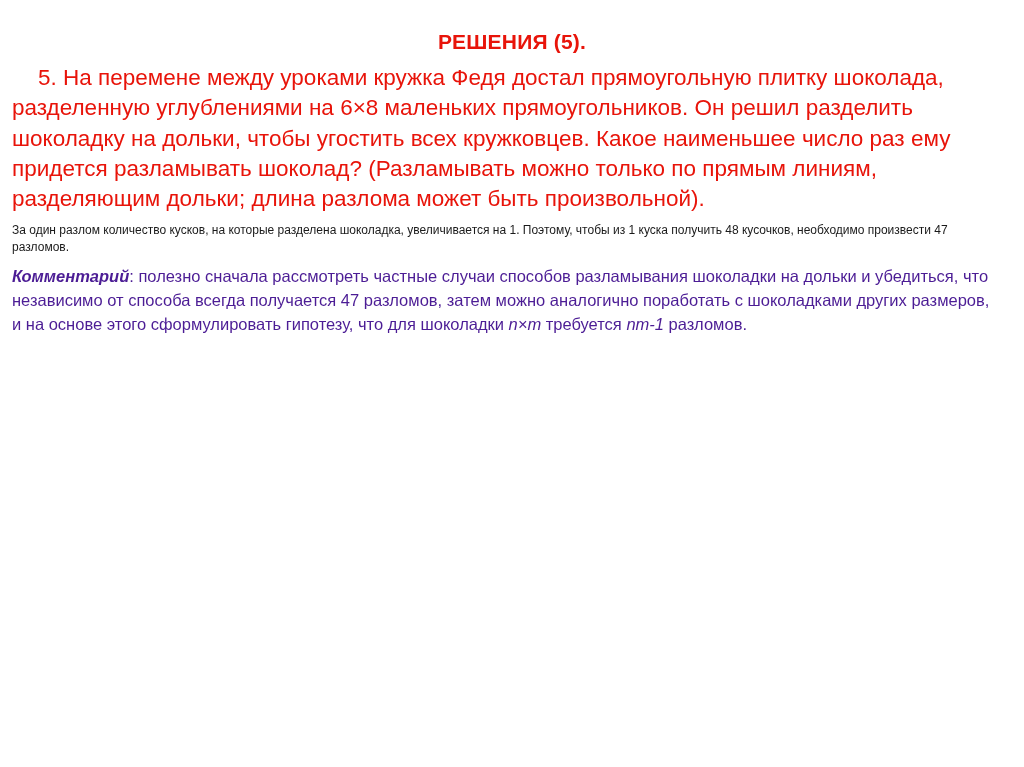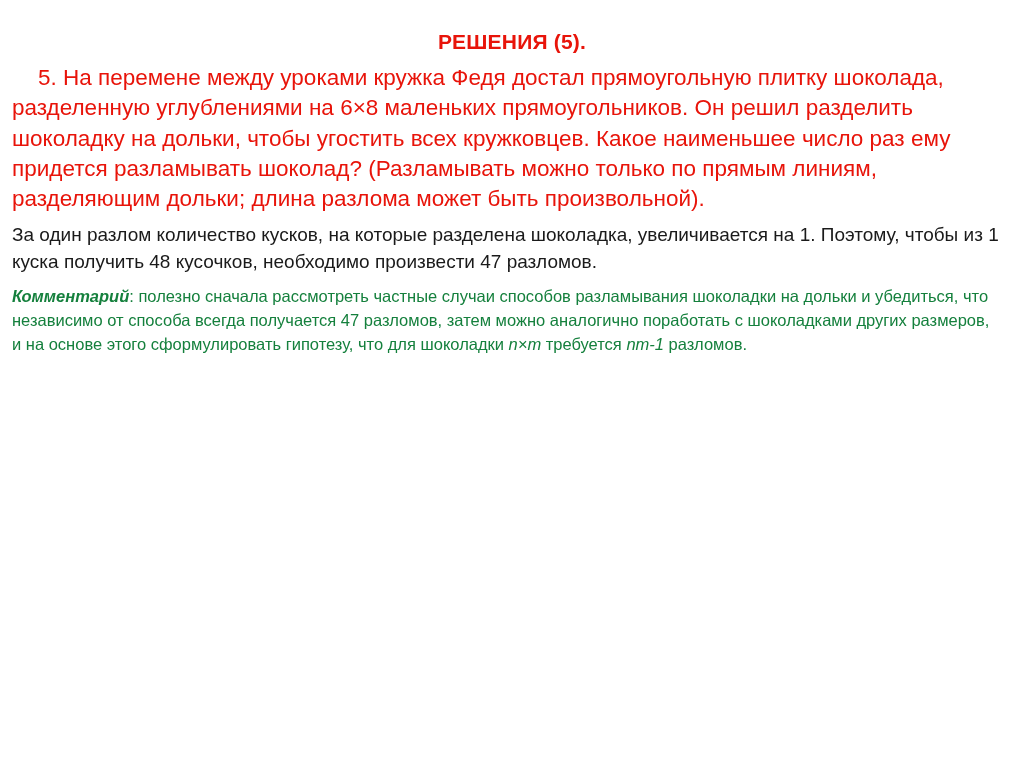--- a/index.html
+++ b/index.html
@@ -38,27 +38,27 @@
     line-height: 1.345;
     margin: 0;
     text-align: left;
   }
   .problem .indent {
     display: inline-block;
     width: 26px;
   }
   .solution {
     color: #1a1a1a;
-    font-size: 19px;
+    font-size: 12px;
     line-height: 1.42;
     margin: 8px 0 0 0;
     text-align: left;
   }
   .comment {
-    color: #15803d;
+    color: #4c1d95;
     font-size: 16.5px;
     line-height: 1.44;
     margin: 9px 0 0 0;
     text-align: left;
   }
   .comment-lead {
     font-weight: bold;
     font-style: italic;
   }
   .ital {

